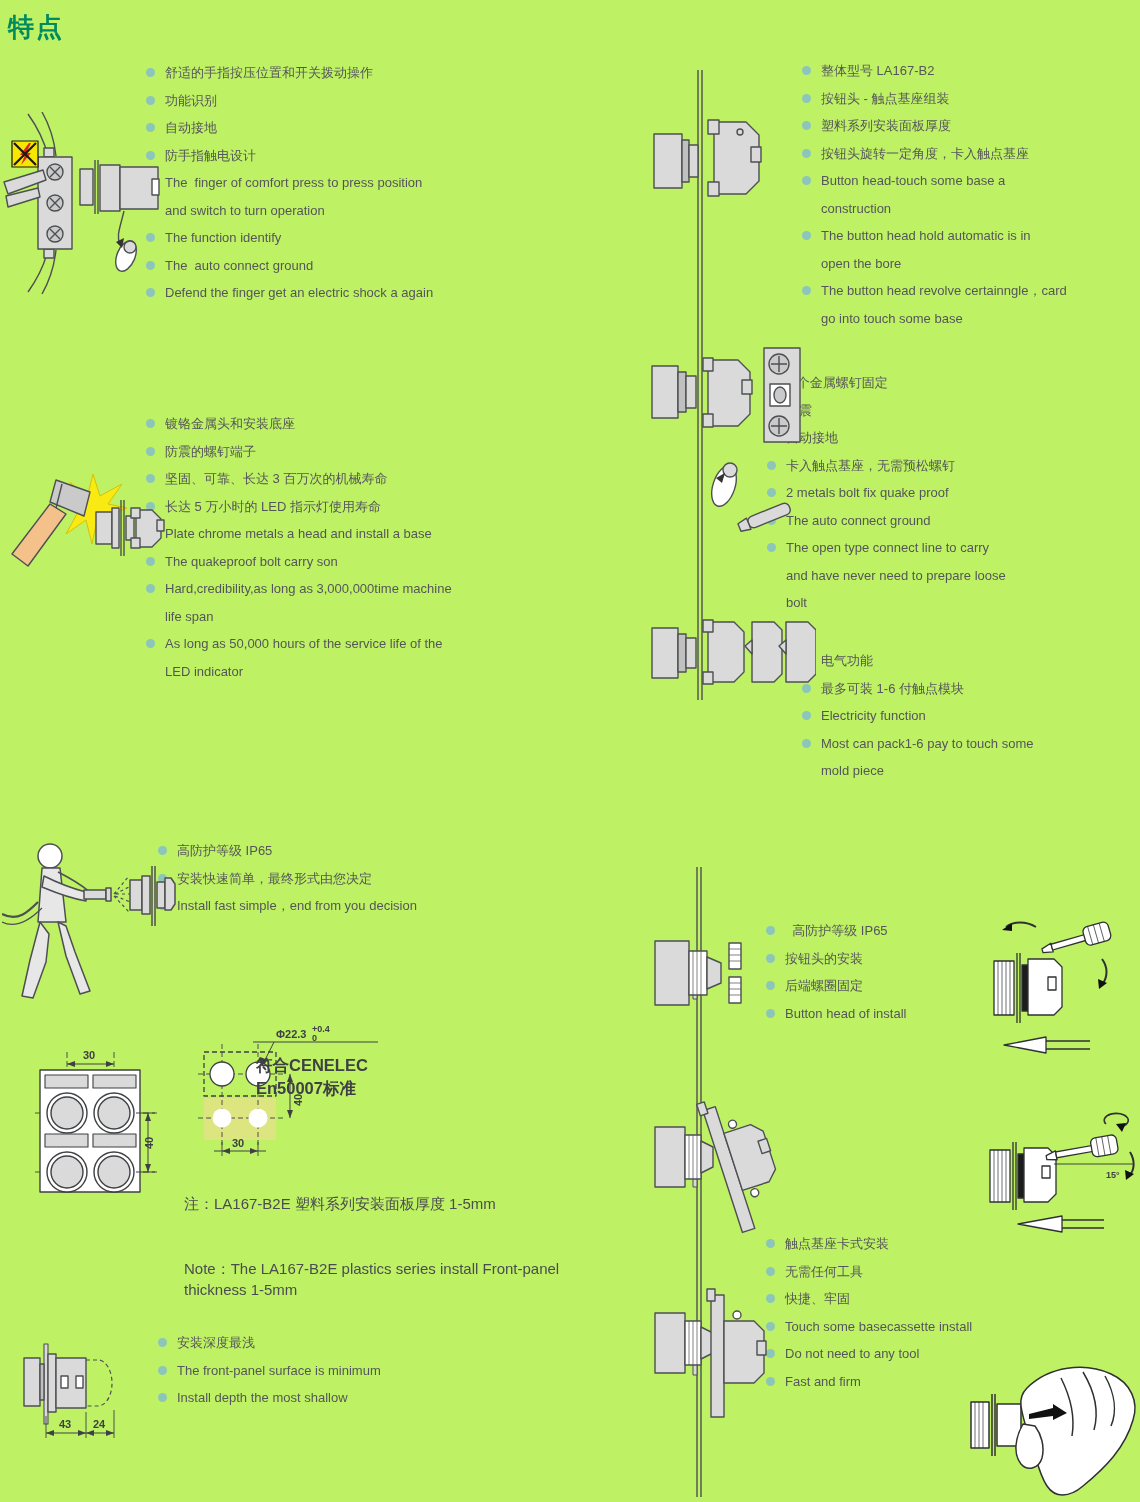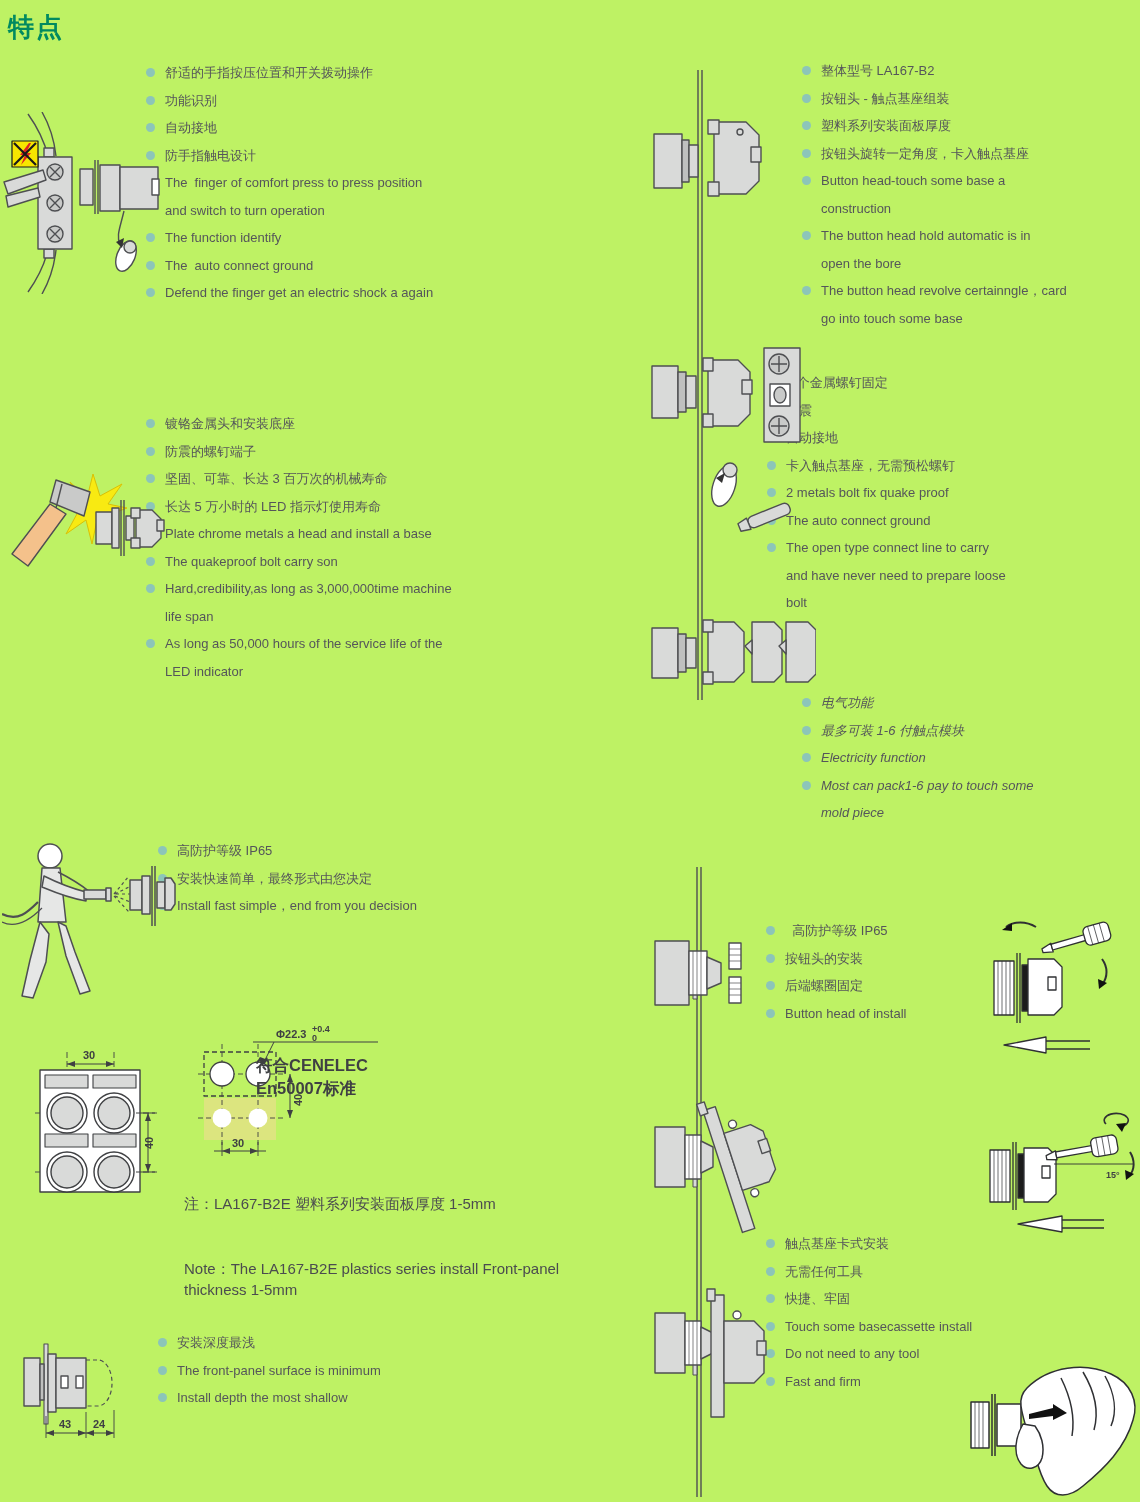--- a/index.html
+++ b/index.html
@@ -160,21 +160,21 @@
         <span class="txt">The auto connect ground</span>
       </div>
     <div class="li">
         <span class="dot"></span>
         <span class="txt">The open type connect line to carry
 and have never need to prepare loose
 bolt</span>
       </div>
   </div>
 
-  <div class="list" style="left:802px;top:689px;width:330px;font-style:italic;">
+  <div class="list" style="left:802px;top:647px;width:330px;">
     <div class="li">
         <span class="dot"></span>
         <span class="txt">电气功能</span>
       </div>
     <div class="li">
         <span class="dot"></span>
         <span class="txt">最多可装 1-6 付触点模块</span>
       </div>
     <div class="li">
         <span class="dot"></span>

